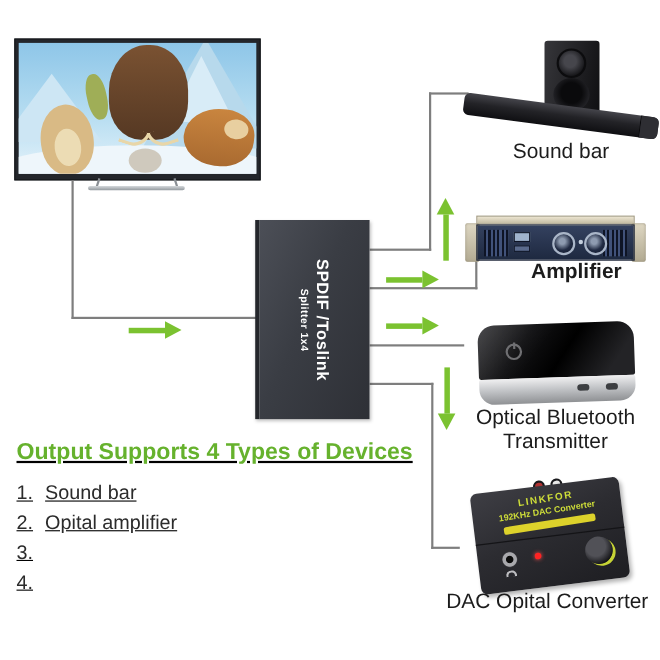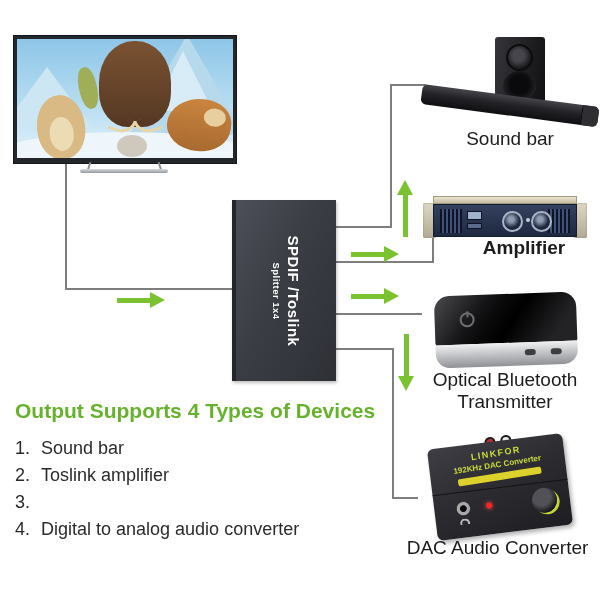--- a/index.html
+++ b/index.html
@@ -118,21 +118,21 @@
   .dac .led { position:absolute; left:52px; top:60px; width:6px; height:6px; border-radius:50%;
               background:#ff2323; box-shadow:0 0 4px #ff5050; }
   .dac .knob { position:absolute; right:13px; top:52px; width:25px; height:25px; border-radius:50%;
                background:radial-gradient(circle at 40% 35%, #515157 0 40%, #141417 75%);
                box-shadow:2.5px 2px 0 0 #c6d335; }
 
   
   .dev-label { position:absolute; text-align:center; color:#1c1c1c; font-size:19px; }
 
   
-  .notes { position:absolute; left:15px; top:399px; width:380px; }
+  .notes { position:absolute; left:15px; top:399px; width:380px;text-decoration:underline; }
   .notes-heading { color:#66b22d; font-size:21px; font-weight:bold; margin-bottom:12px; }
   .note-item { display:flex; font-size:18px; color:#2b2b2b; line-height:27px; }
   .note-item .num { width:26px; flex:none; }
   .note-item .txt { width:312px; }
 </style>
 </head>
 <body>
 
 <div id="canvas">
 
@@ -246,34 +246,33 @@
     <div class="body"></div>
     <div class="brand">LINKFOR</div>
     <div class="model">192KHz DAC Converter</div>
     <div class="bandstrip"></div>
     <div class="divide"></div>
     <div class="jack"></div>
     <div class="hp"></div>
     <div class="led"></div>
     <div class="knob"></div>
   </div>
-  <div class="dev-label" style="left:400px; top:537px; width:195px;">DAC Audio Converter</div>
+  <div class="dev-label" style="left:400px; top:537px; width:195px;">DAC Opital Converter</div>
 
   <div class="notes">
     <div class="notes-heading">Output Supports 4 Types of Devices</div>
     <div class="note-item">
       <span class="num">1.</span>
       <span class="txt">Sound bar</span>
     </div>
     <div class="note-item">
       <span class="num">2.</span>
-      <span class="txt">Toslink amplifier</span>
+      <span class="txt">Opital amplifier</span>
     </div>
     <div class="note-item">
       <span class="num">3.</span>
     </div>
     <div class="note-item">
       <span class="num">4.</span>
-      <span class="txt">Digital to analog audio converter</span>
     </div>
   </div>
 
 </div>
 
 </body></html>

